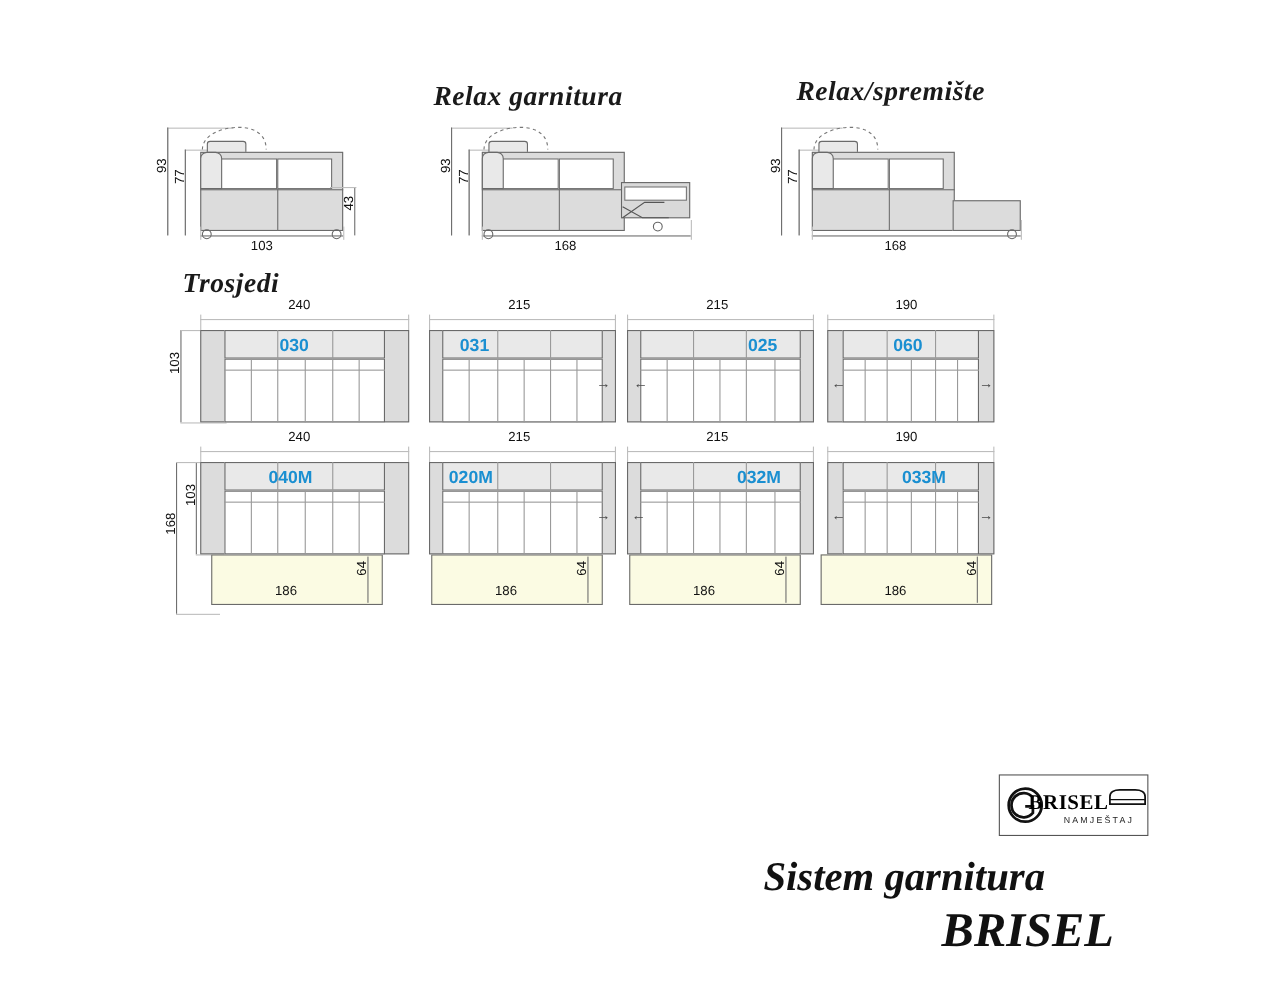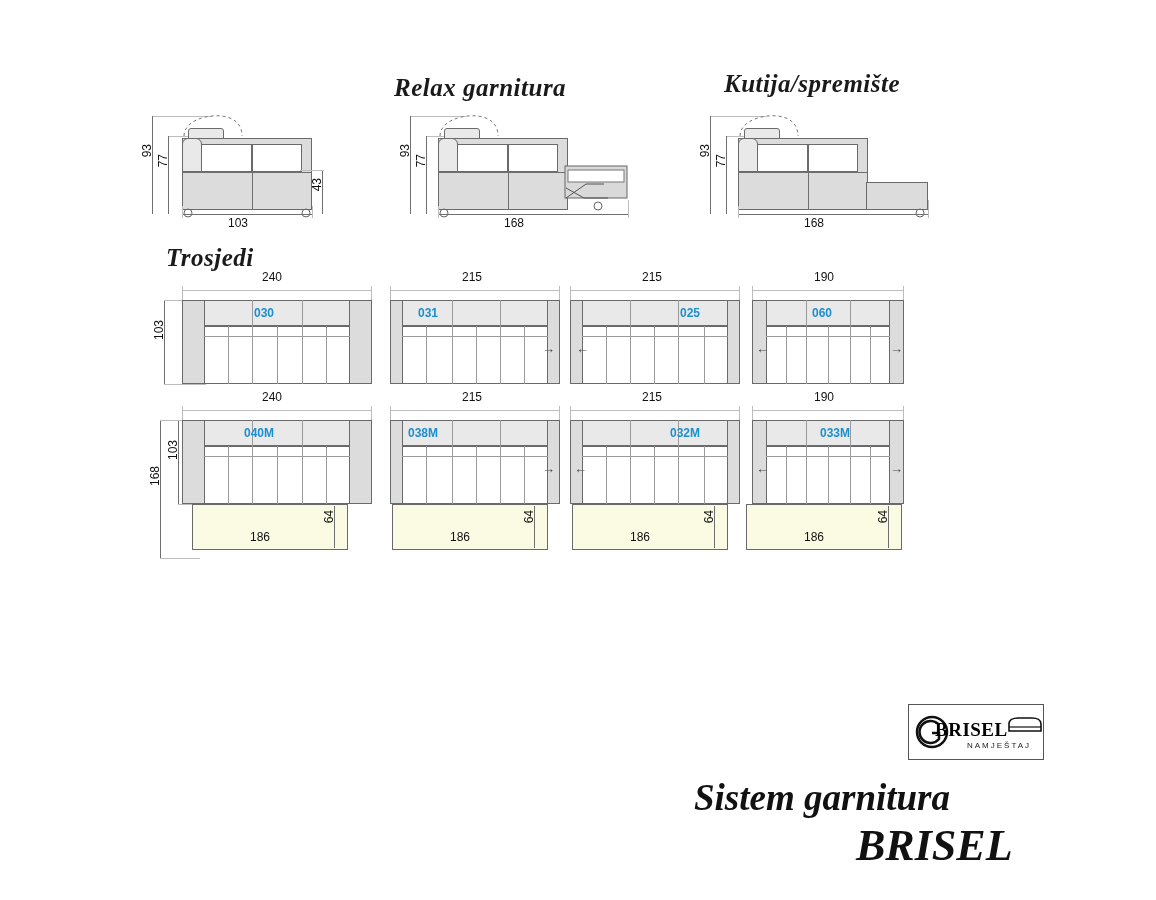--- a/index.html
+++ b/index.html
@@ -8,21 +8,21 @@
     font-family:"Liberation Sans", sans-serif;color:#000;overflow:hidden;
   }
   .abs{position:absolute;}
   .serif-title{
     font-family:"Liberation Serif", serif;font-style:italic;font-weight:700;
     color:#1a1a1a;letter-spacing:.5px;
   }
   .dim-label{font-family:"Liberation Sans", sans-serif;font-size:12px;color:#111;}
   .dim-label.v{writing-mode:vertical-rl;transform:rotate(180deg);}
   .code{
-    font-family:"Liberation Sans", sans-serif;font-size:12px;font-weight:700;
+    font-family:"Liberation Sans", sans-serif;font-size:16px;font-weight:700;
     color:#1a8fd1;
   }
   
   .hline{position:absolute;height:0;border-top:1px solid #6f6f6f;}
   .vline{position:absolute;width:0;border-left:1px solid #6f6f6f;}
   .hline.thin{border-top:1px solid #9a9a9a;}
   .vline.thin{border-left:1px solid #9a9a9a;}
   .box{position:absolute;border:1px solid #6a6a6a;box-sizing:border-box;}
   .fill-grey{background:#dcdcdc;}
   .fill-lgrey{background:#e9e9e9;}
@@ -41,21 +41,21 @@
   .big-title{
     font-family:"Liberation Serif", serif;font-style:italic;font-weight:700;color:#111;
   }
   .ext{position:absolute;width:0;border-left:1px solid #bdbdbd;}
   .exth{position:absolute;height:0;border-top:1px solid #bdbdbd;}
 </style>
 </head>
 <body>
 
 <div class="abs serif-title" style="left:394px;top:74px;font-size:25px;">Relax garnitura</div>
-<div class="abs serif-title" style="left:724px;top:70px;font-size:25px;">Kutija/spremište</div>
+<div class="abs serif-title" style="left:724px;top:70px;font-size:25px;">Relax/spremište</div>
 <div class="abs serif-title" style="left:166px;top:244px;font-size:25px;">Trosjedi</div>
 
 <div class="abs" style="left:140px;top:108px;width:190px;height:110px;">
 
   <div class="ext" style="left:12px;top:8px;height:98px;"></div>
   <div class="ext" style="left:28px;top:28px;height:78px;"></div>
   <div class="exth" style="left:12px;top:8px;width:60px;"></div>
   <div class="exth" style="left:28px;top:28px;width:46px;"></div>
 
   <div class="vline" style="left:12px;top:8px;height:98px;"></div>
@@ -310,21 +310,21 @@
   <div class="box fill-lgrey" style="left:12px;top:14px;width:146px;height:26px;"></div>
   <div class="vline thin" style="left:62px;top:14px;height:26px;"></div>
   <div class="vline thin" style="left:110px;top:14px;height:26px;"></div>
   <div class="box fill-white" style="left:12px;top:40px;width:146px;height:58px;"></div>
   <div class="vline thin" style="left:36px;top:40px;height:58px;"></div>
   <div class="vline thin" style="left:62px;top:40px;height:58px;"></div>
   <div class="vline thin" style="left:86px;top:40px;height:58px;"></div>
   <div class="vline thin" style="left:110px;top:40px;height:58px;"></div>
   <div class="vline thin" style="left:134px;top:40px;height:58px;"></div>
   <div class="hline thin" style="left:12px;top:50px;width:146px;"></div>
-  <div class="abs code" style="left:18px;top:20px;">038M</div>
+  <div class="abs code" style="left:18px;top:20px;">020M</div>
   <div class="abs arrow" style="left:152px;top:56px;">→</div>
 </div>
 
 <div class="abs" style="left:570px;top:406px;width:170px;height:150px;">
   <div class="exth" style="left:0px;top:4px;width:170px;"></div>
   <div class="ext" style="left:0px;top:0px;height:14px;"></div>
   <div class="ext" style="left:169px;top:0px;height:14px;"></div>
   <div class="abs dim-label" style="left:72px;top:-16px;">215</div>
 
   <div class="box fill-cream" style="left:2px;top:98px;width:156px;height:46px;"></div>

